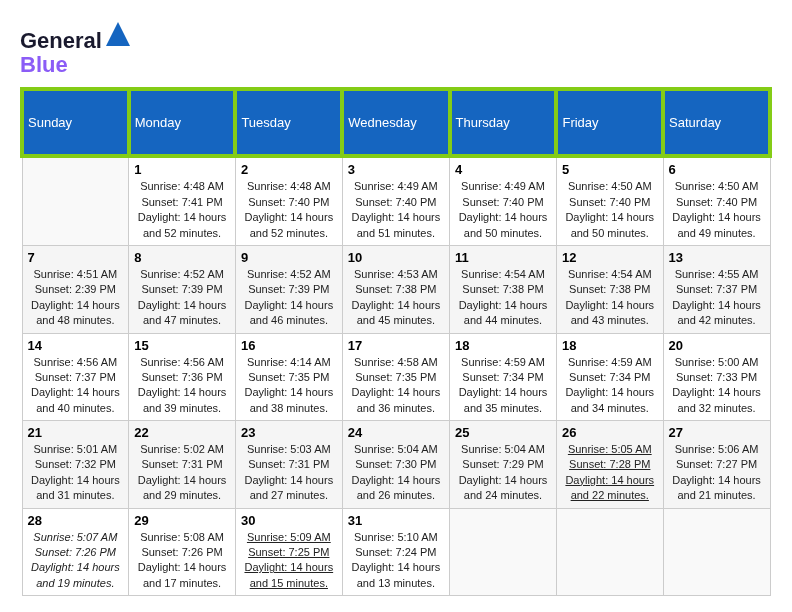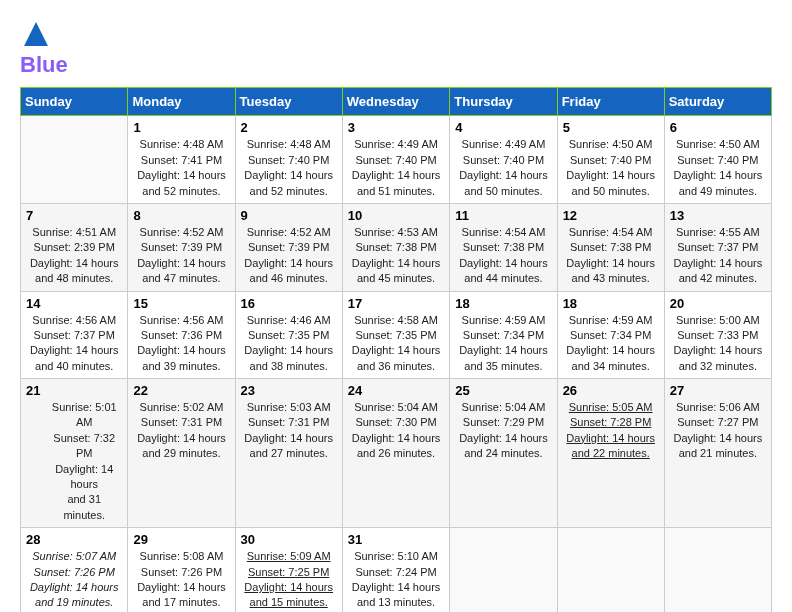--- a/index.html
+++ b/index.html
@@ -45,25 +45,25 @@
       color: #444;
     }
     .calendar {
       width: 100%;
       border-collapse: collapse;
       font-size: 11px;
     }
     .calendar thead th {
       background-color: #1565c0;
       color: #fff;
-      padding: 6px 4px;
+      padding: 24px 4px;
       text-align: left;
       font-size: 13px;
-      font-weight: bold;
-      border: 1px solid #84cc16;
+      font-weight: normal;
+      border: 4px solid #84cc16;
     }
     .calendar tbody td {
       border: 1px solid #ccc;
       vertical-align: top;
       padding: 4px 5px;
       width: 108px;
       min-height: 80px;
       background: #fff;
     }
     .calendar tbody tr:nth-child(even) td {
@@ -84,21 +84,21 @@
       background: #f9f9f9 !important;
     }
   </style>
 </head>
 <body>
 
 <div class="header">
   <div class="logo">
     <div>
       <div class="logo-text">
-        <svg class="logo-icon" viewBox="0 0 28 28">
+        <span class="logo-general">General</span><svg class="logo-icon" viewBox="0 0 28 28">
             <polygon points="14,2 26,26 2,26" fill="#1565c0"></polygon>
           </svg><br>
         <span class="logo-blue">Blue</span>
       </div>
     </div>
   </div>
   <div class="title-block">
     <div class="month-year"></div>
     <div class="location"></div>
   </div>
@@ -223,21 +223,21 @@
         </td>
         <td>
           <span class="day-num">15</span>
           <div class="day-info" style="white-space: pre-line;">Sunrise: 4:56 AM
 Sunset: 7:36 PM
 Daylight: 14 hours
 and 39 minutes.</div>
         </td>
         <td>
           <span class="day-num">16</span>
-          <div class="day-info" style="white-space: pre-line;">Sunrise: 4:46 AM
+          <div class="day-info" style="white-space: pre-line;">Sunrise: 4:14 AM
 Sunset: 7:35 PM
 Daylight: 14 hours
 and 38 minutes.</div>
         </td>
         <td>
           <span class="day-num">17</span>
           <div class="day-info" style="white-space: pre-line;">Sunrise: 4:58 AM
 Sunset: 7:35 PM
 Daylight: 14 hours
 and 36 minutes.</div>
@@ -260,21 +260,21 @@
           <span class="day-num">20</span>
           <div class="day-info" style="white-space: pre-line;">Sunrise: 5:00 AM
 Sunset: 7:33 PM
 Daylight: 14 hours
 and 32 minutes.</div>
         </td>
       </tr>
       <tr>
         <td>
           <span class="day-num">21</span>
-          <div class="day-info" style="white-space: pre-line; margin-left: 20px;">Sunrise: 5:01 AM
+          <div class="day-info" style="white-space: pre-line;">Sunrise: 5:01 AM
 Sunset: 7:32 PM
 Daylight: 14 hours
 and 31 minutes.</div>
         </td>
         <td>
           <span class="day-num">22</span>
           <div class="day-info" style="white-space: pre-line;">Sunrise: 5:02 AM
 Sunset: 7:31 PM
 Daylight: 14 hours
 and 29 minutes.</div>

